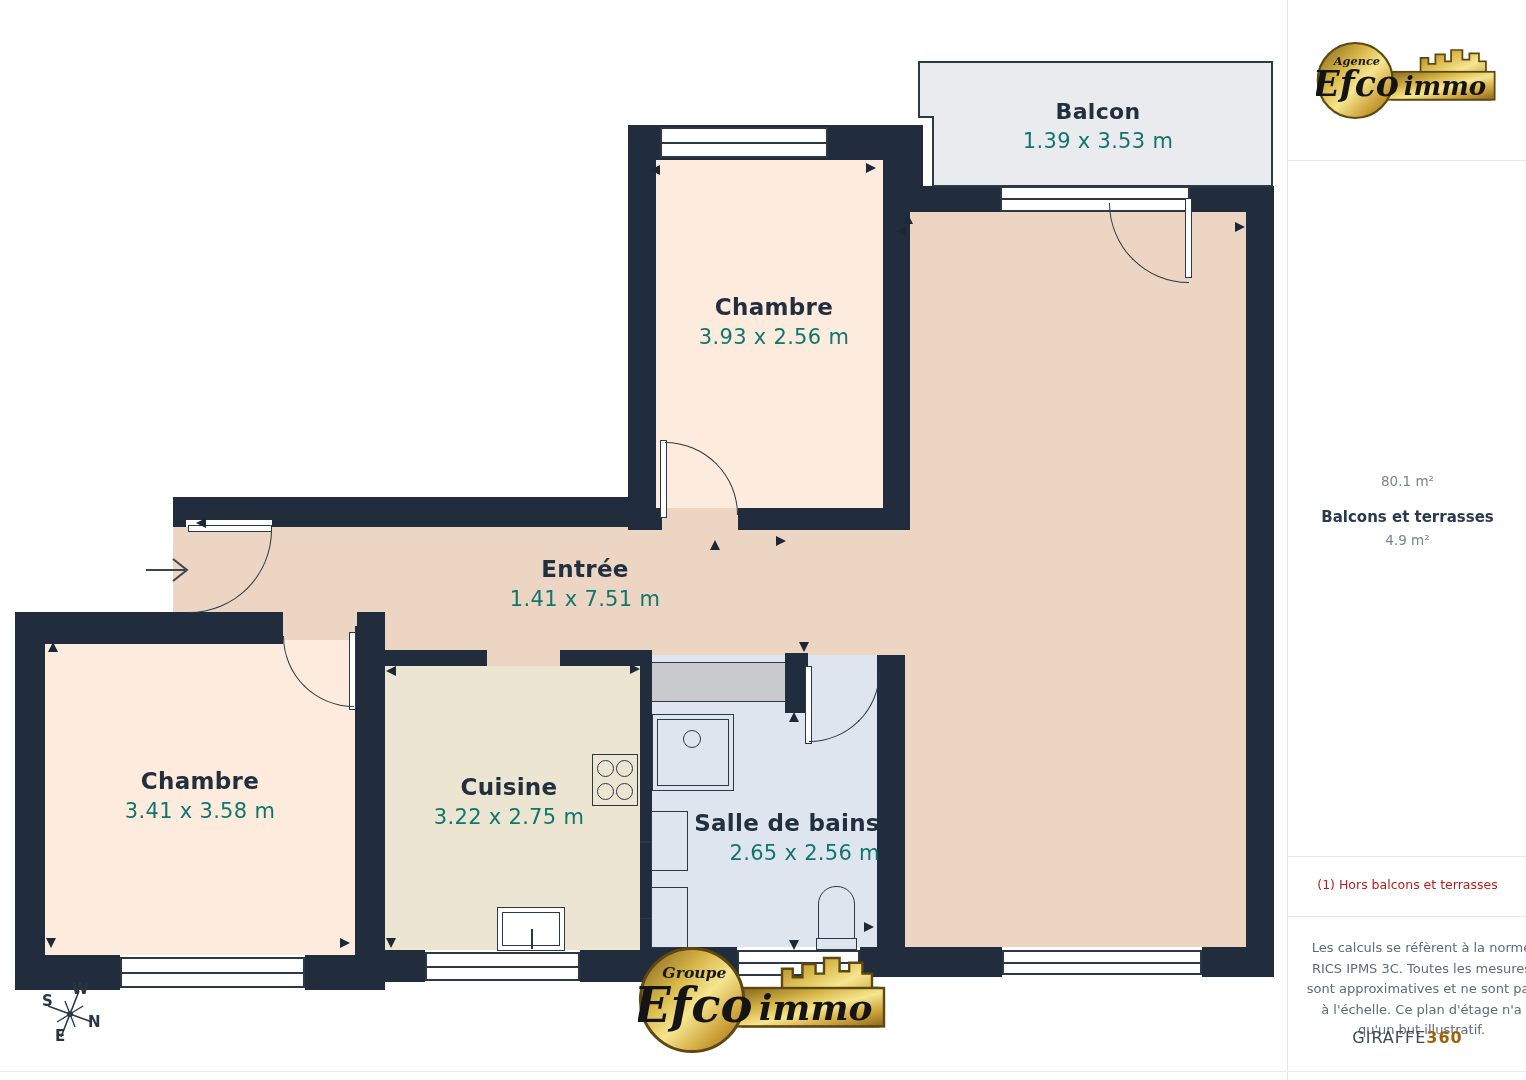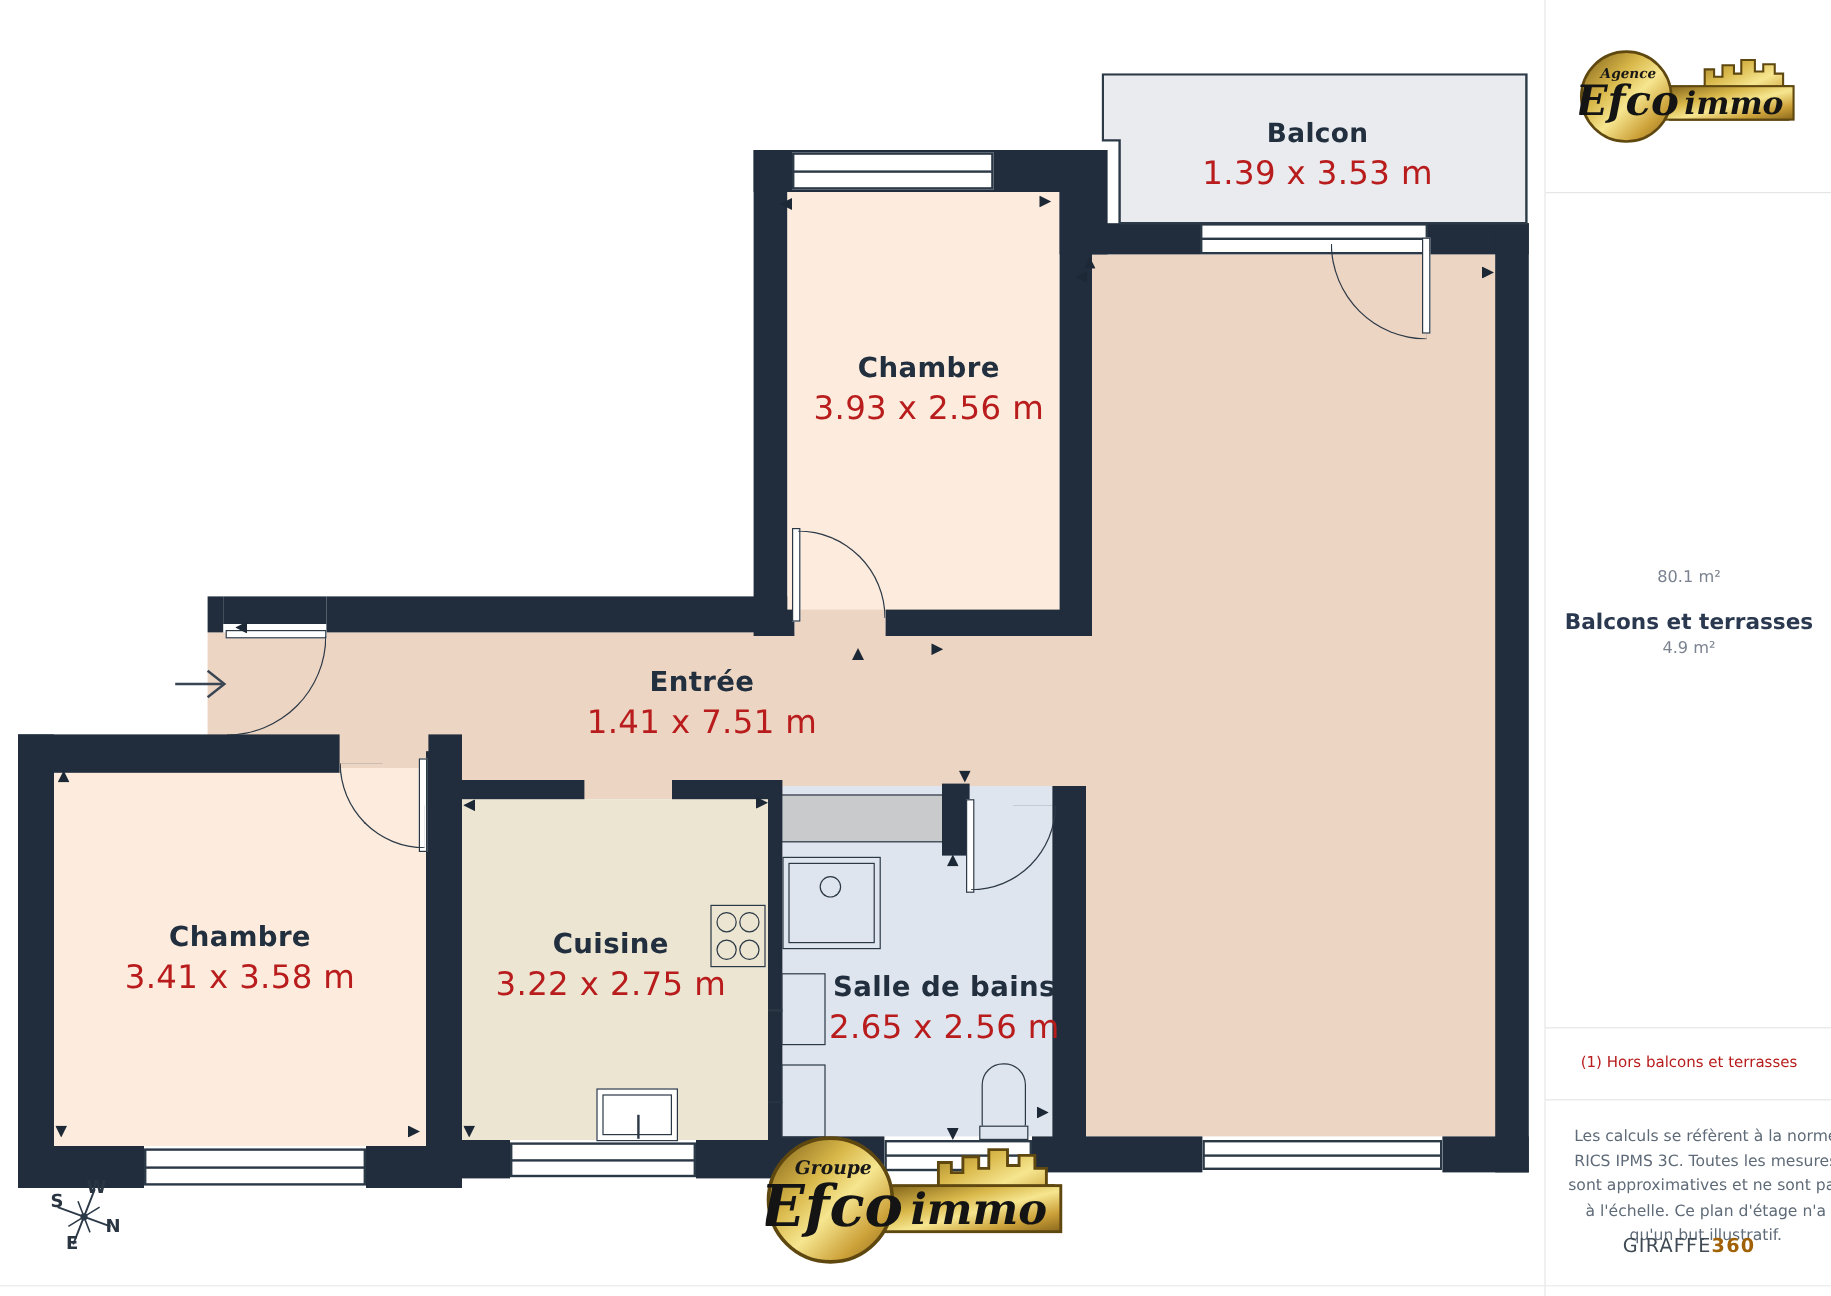--- a/index.html
+++ b/index.html
@@ -17,21 +17,21 @@
   .arc.tr{border-top:1.5px solid #2b3846;border-right:1.5px solid #2b3846;border-top-right-radius:100% 100%;}
   .fixture{position:absolute;border:1.5px solid #2b3846;box-sizing:border-box;}
   .tri{position:absolute;width:10px;height:10px;background:#1c2836;}
   .tri.up{clip-path:polygon(50% 0,100% 100%,0 100%);}
   .tri.down{clip-path:polygon(0 0,100% 0,50% 100%);}
   .tri.left{clip-path:polygon(0 50%,100% 0,100% 100%);}
   .tri.right{clip-path:polygon(0 0,100% 50%,0 100%);}
   
   .room-label{position:absolute;transform:translateX(-50%);text-align:center;white-space:nowrap;z-index:30;}
   .room-label .nm{font-size:23px;font-weight:bold;color:#222f3e;letter-spacing:.3px;}
-  .room-label .dm{font-size:27px;color:#b91c1c;margin-top:5px;letter-spacing:.3px;}
+  .room-label .dm{font-size:21px;color:#0f766e;margin-top:5px;letter-spacing:.3px;text-align:right;}
   
   .compass-letter{position:absolute;font-size:15px;font-weight:bold;color:#2a3542;z-index:30;}
   
   .sidebar{position:absolute;left:1287px;top:0;width:239px;height:1080px;background:#fff;border-left:1px solid #e6e6e6;}
   .sb-divider{position:absolute;left:0;width:239px;height:1px;background:#e6e6e6;}
   .sb-center{position:absolute;left:0;width:239px;text-align:center;}
   .sb-title{font-size:14.5px;font-weight:bold;color:#2b3950;}
   .sb-val{font-size:13.5px;color:#7b8390;}
   .sb-note{font-size:12.5px;color:#b91c1c;}
   .sb-disc{font-size:13px;color:#5f6b78;line-height:1.58;padding:0 14px;}
@@ -241,21 +241,21 @@
       <path d="M120 50 v-16 h9 v7 h8 v-11 h11 v8 h7 v-13 h13 v11 h8 v-7 h11 v9 h8 v12 h5 v32 h-112 z" fill="url(#goldA)" stroke="#5f4710" stroke-width="2"></path>
       <rect x="80" y="50" width="125" height="32" fill="url(#goldA)" stroke="#5f4710" stroke-width="2"></rect>
       <circle cx="45" cy="60" r="43" fill="url(#goldA)" stroke="#5f4710" stroke-width="2.5"></circle>
       <text x="47" y="42" text-anchor="middle" font-size="13" font-style="italic" font-weight="bold" fill="#181818">Agence</text>
       <text x="46" y="78" text-anchor="middle" font-size="40" font-style="italic" font-weight="bold" fill="#141414">Efco</text>
       <text x="148" y="77" text-anchor="middle" font-size="30" font-style="italic" font-weight="bold" fill="#141414">immo</text>
     </svg>
     <div class="sb-divider" style="top:160px;"></div>
 
     <div class="sb-center sb-val" style="top:473px;">80.1 m²</div>
-    <div class="sb-center sb-title" style="top:508px;font-size:18px;">Balcons et terrasses</div>
+    <div class="sb-center sb-title" style="top:508px;font-size:15px;">Balcons et terrasses</div>
     <div class="sb-center sb-val" style="top:532px;">4.9 m²</div>
 
     <div class="sb-divider" style="top:856px;"></div>
     <div class="sb-center sb-note" style="top:877px;">(1) Hors balcons et terrasses</div>
     <div class="sb-divider" style="top:916px;"></div>
     <div class="sb-center sb-disc" style="top:938px;">Les calculs se réfèrent à la norme RICS IPMS 3C. Toutes les mesures sont approximatives et ne sont pas à l'échelle. Ce plan d'étage n'a qu'un but illustratif.</div>
     <div class="sb-center sb-gir" style="top:1028px;">
       <span>GIRAFFE</span><b>360</b>
     </div>
   </div>

